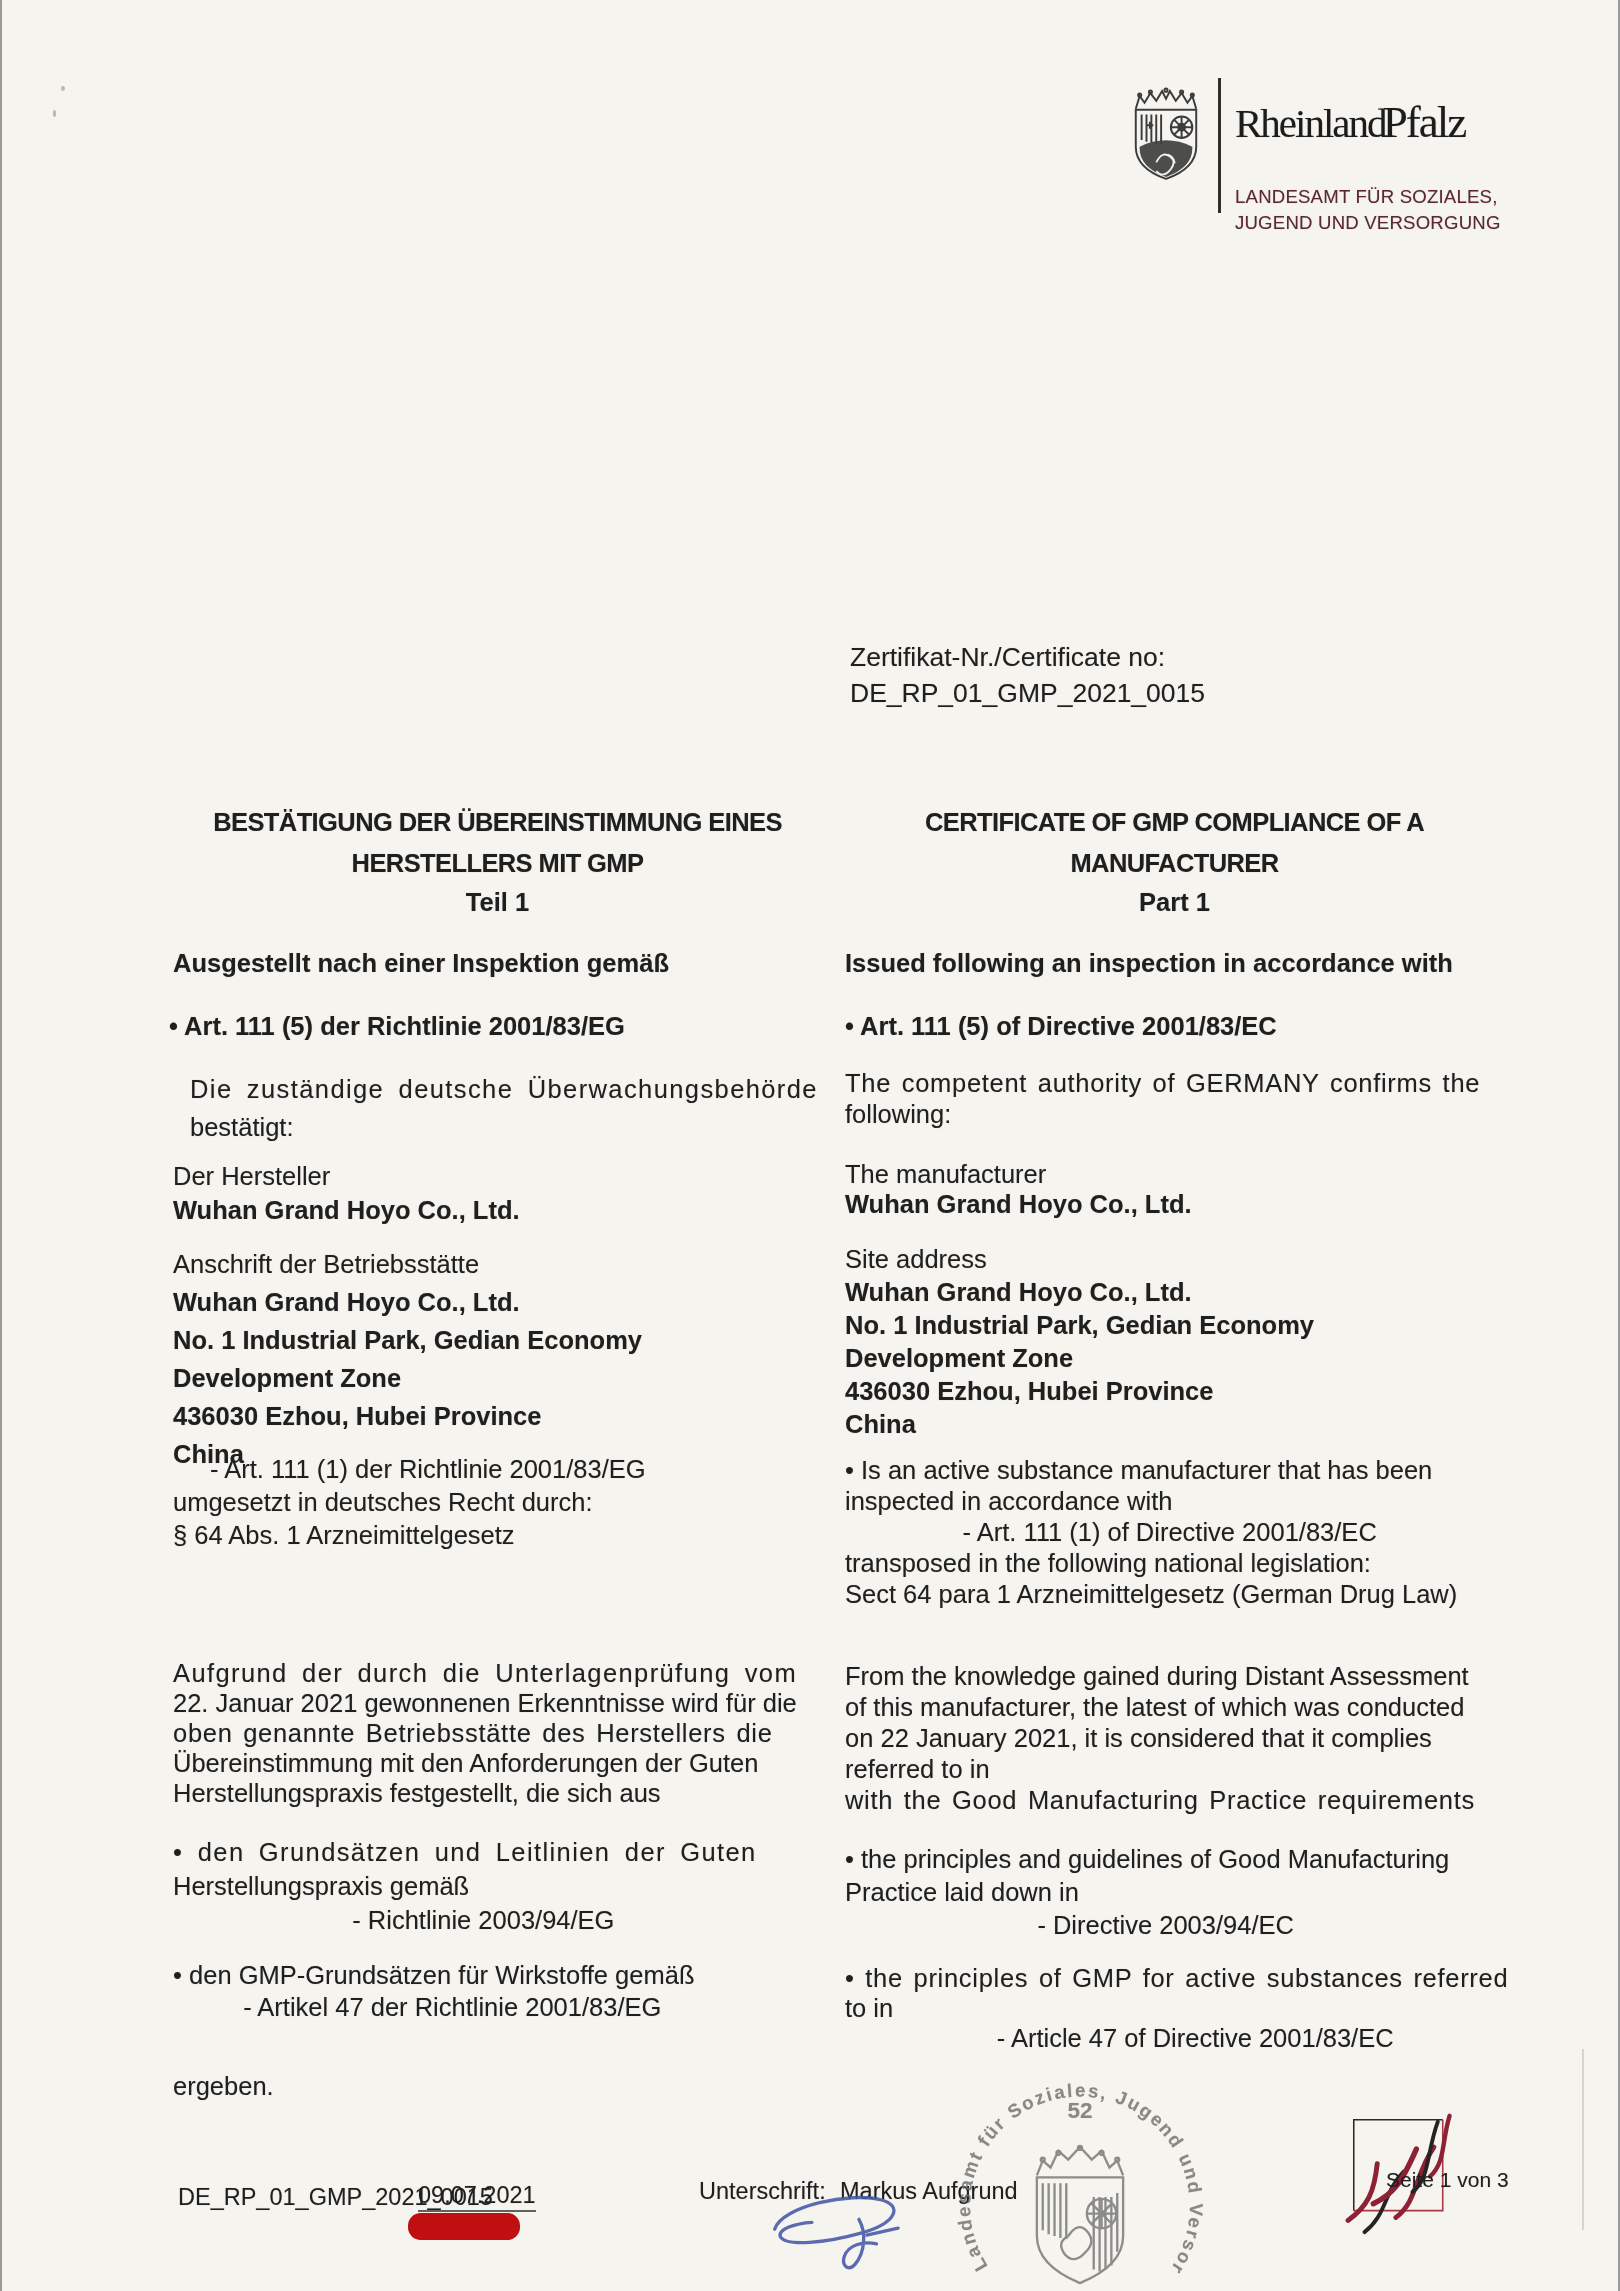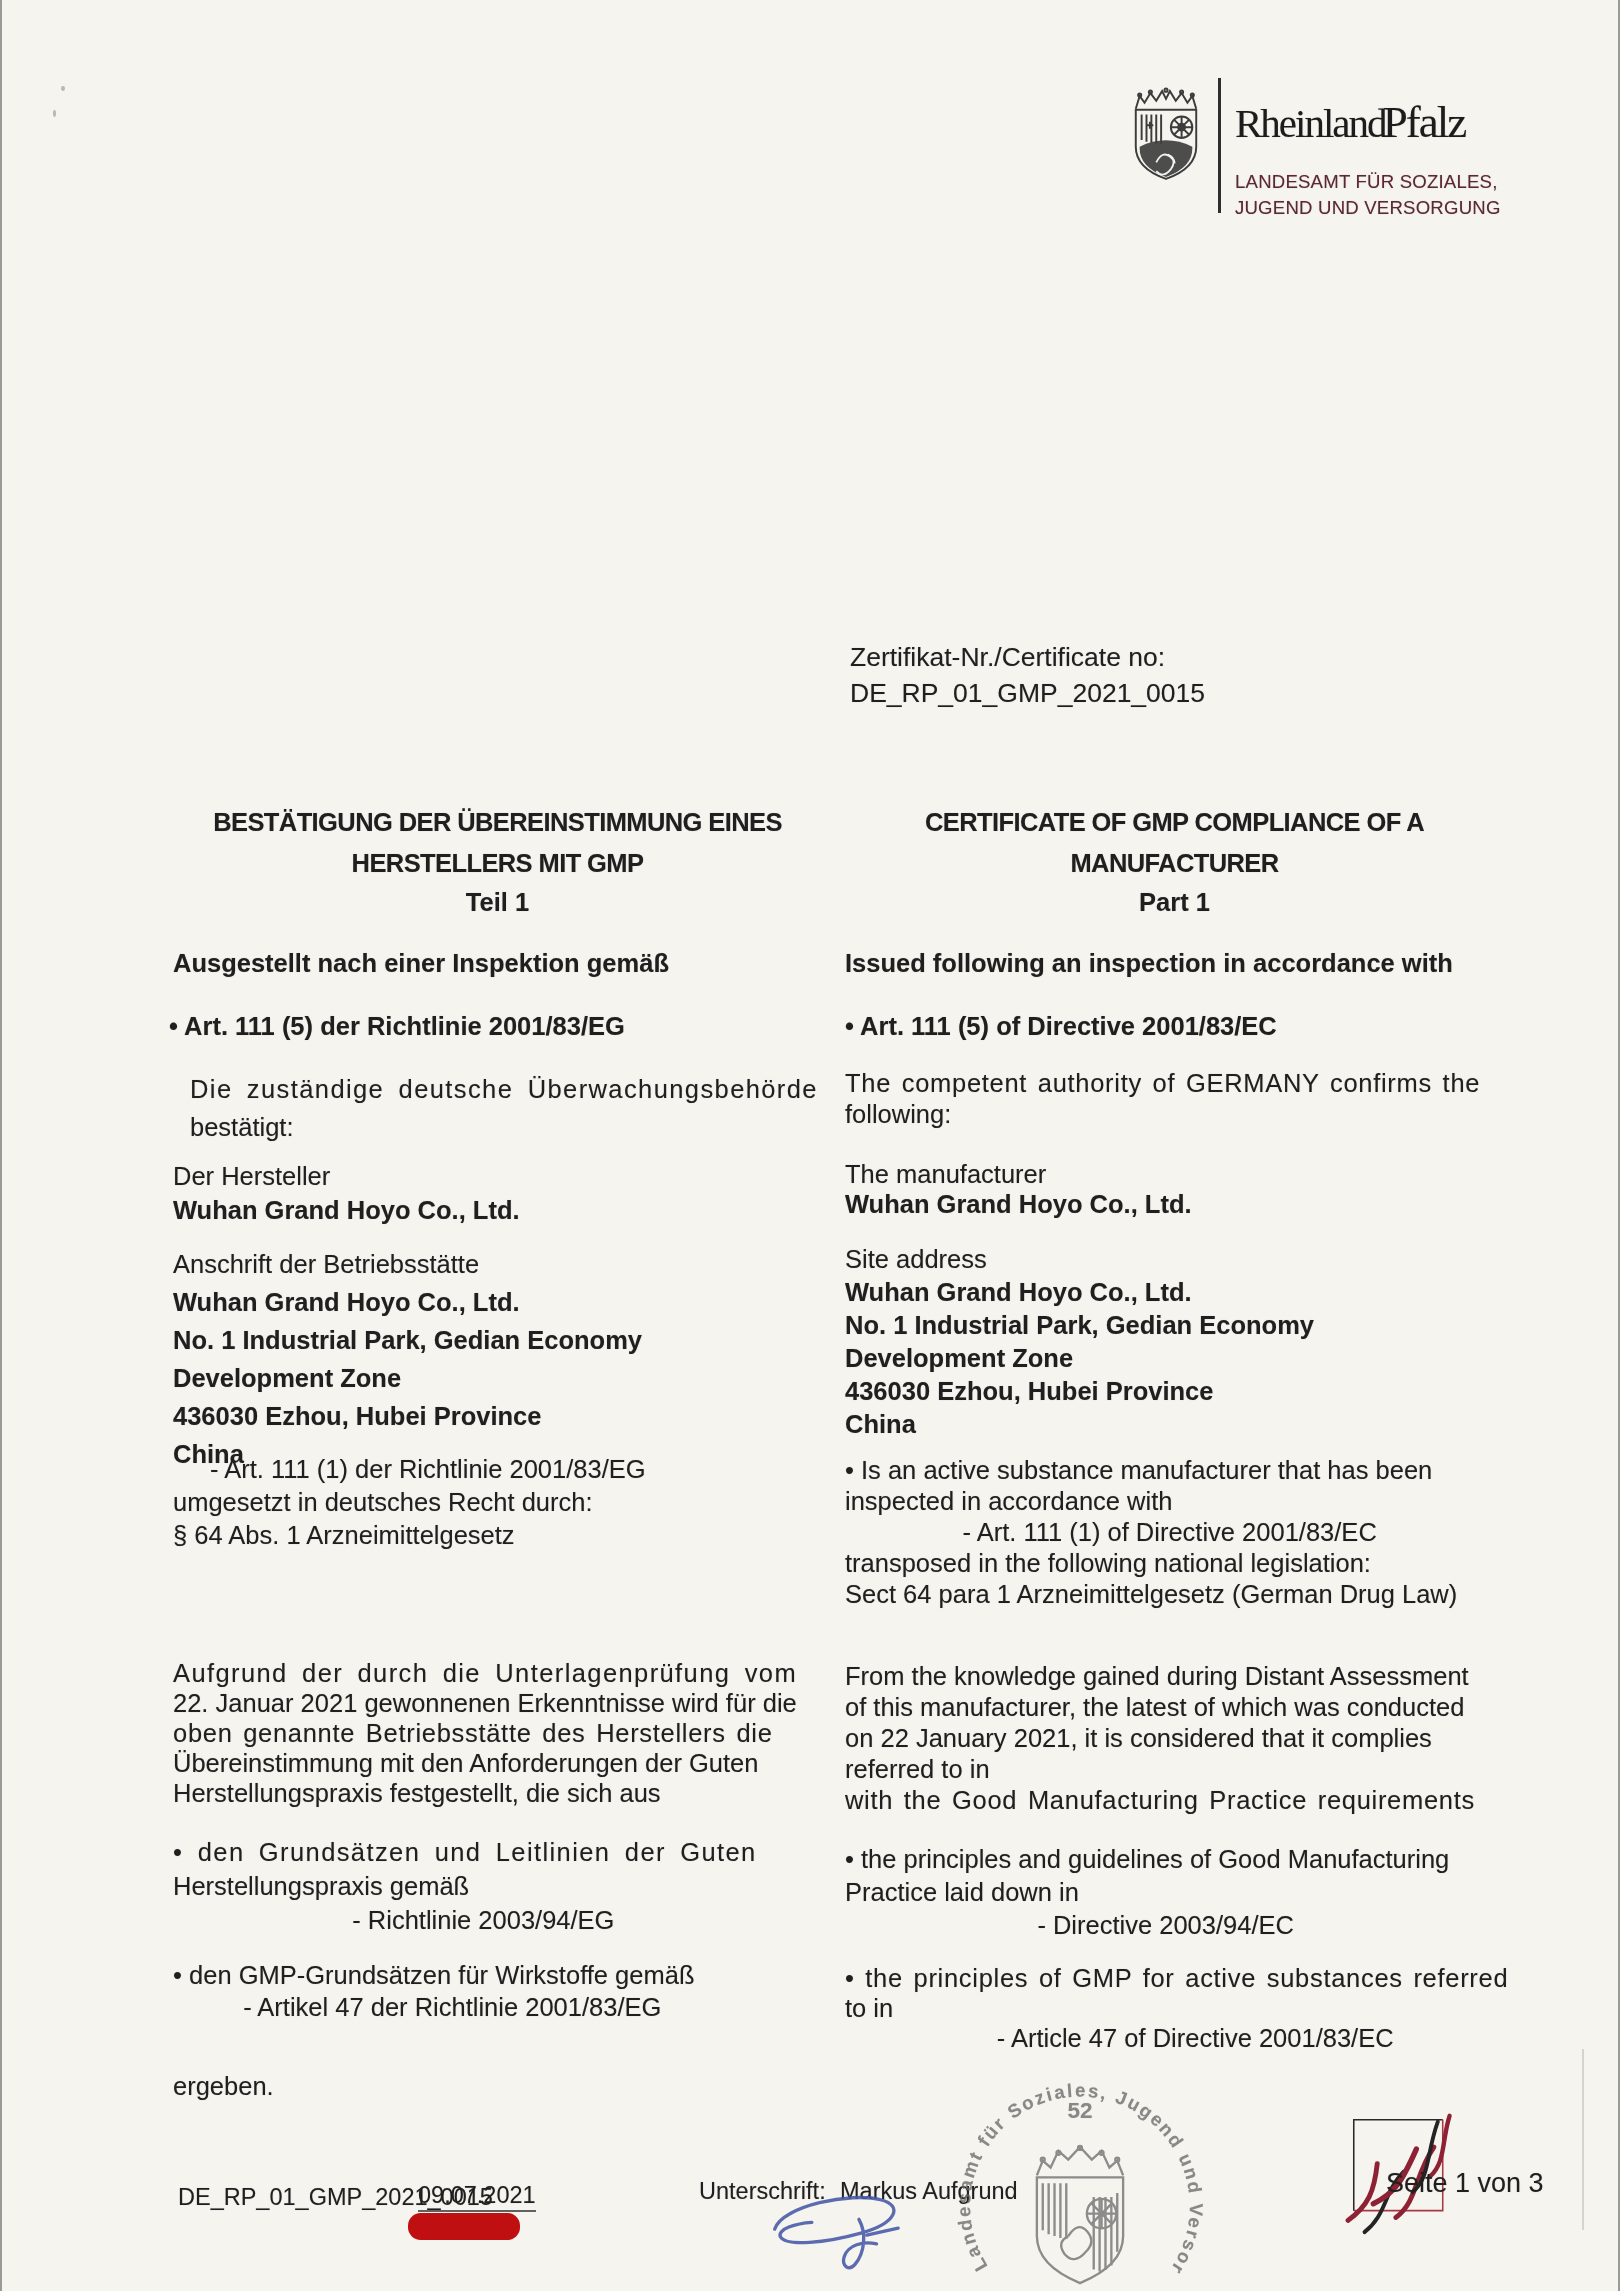--- a/index.html
+++ b/index.html
@@ -19,29 +19,29 @@
   .title{font-size:25.5px;font-weight:bold;letter-spacing:-0.6px;line-height:41px;}
   .lh31 .line{line-height:30px;}
   .lh32 .line{line-height:31px;}
   .lh33 .line{line-height:32px;}
   .lh34 .line{line-height:33px;}
   .lh35 .line{line-height:34px;}
   .lh38 .line{line-height:38px;}
   
   .brand{font-family:"Liberation Serif",serif;font-size:41px;letter-spacing:-2px;color:#1c1c1c;white-space:nowrap;}
   .brand .p2{font-size:45px;margin-left:-2.9px;}
-  .agency{font-size:18.6px;letter-spacing:0.2px;line-height:25.5px;white-space:nowrap;font-weight:500;}
+  .agency{font-size:18.6px;letter-spacing:0.2px;line-height:25.5px;white-space:nowrap;font-weight:500;margin-top:15px;}
   .vrule{position:absolute;width:2.5px;background:#2e2e2e;}
   
   .certno{font-size:26.5px;line-height:36px;}
   
   .foot{font-size:23.5px;white-space:nowrap;}
   .datebar{position:absolute;border-radius:12.7px;}
   .dateline{border-bottom:2px solid rgba(70,70,70,.85);padding-bottom:2px;}
-  .pageind{font-size:27px;white-space:nowrap;z-index:5;}
+  .pageind{font-size:21px;white-space:nowrap;z-index:5;}
   .speck{position:absolute;background:rgba(110,110,110,.45);border-radius:50%;}
   .scanline{position:absolute;width:2px;background:rgba(140,140,140,.30);}
   svg text{font-family:"Liberation Sans",sans-serif;}
 </style>
 </head>
 <body>
 
 <div class="page">
 
   <div class="speck" style="left:59px;top:86px;width:3.9px;height:4.9px;"></div>

